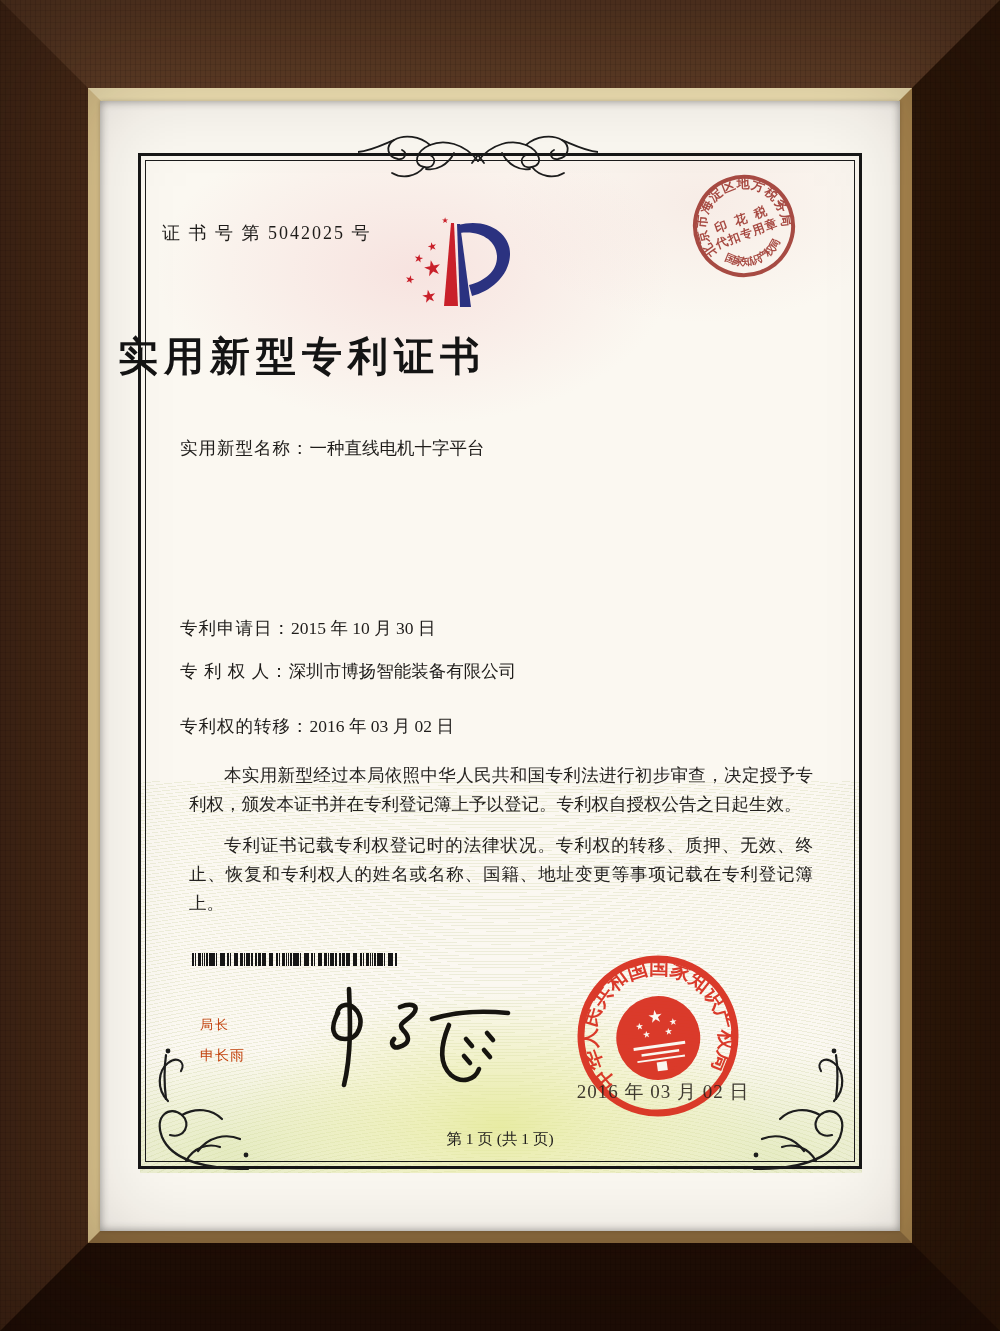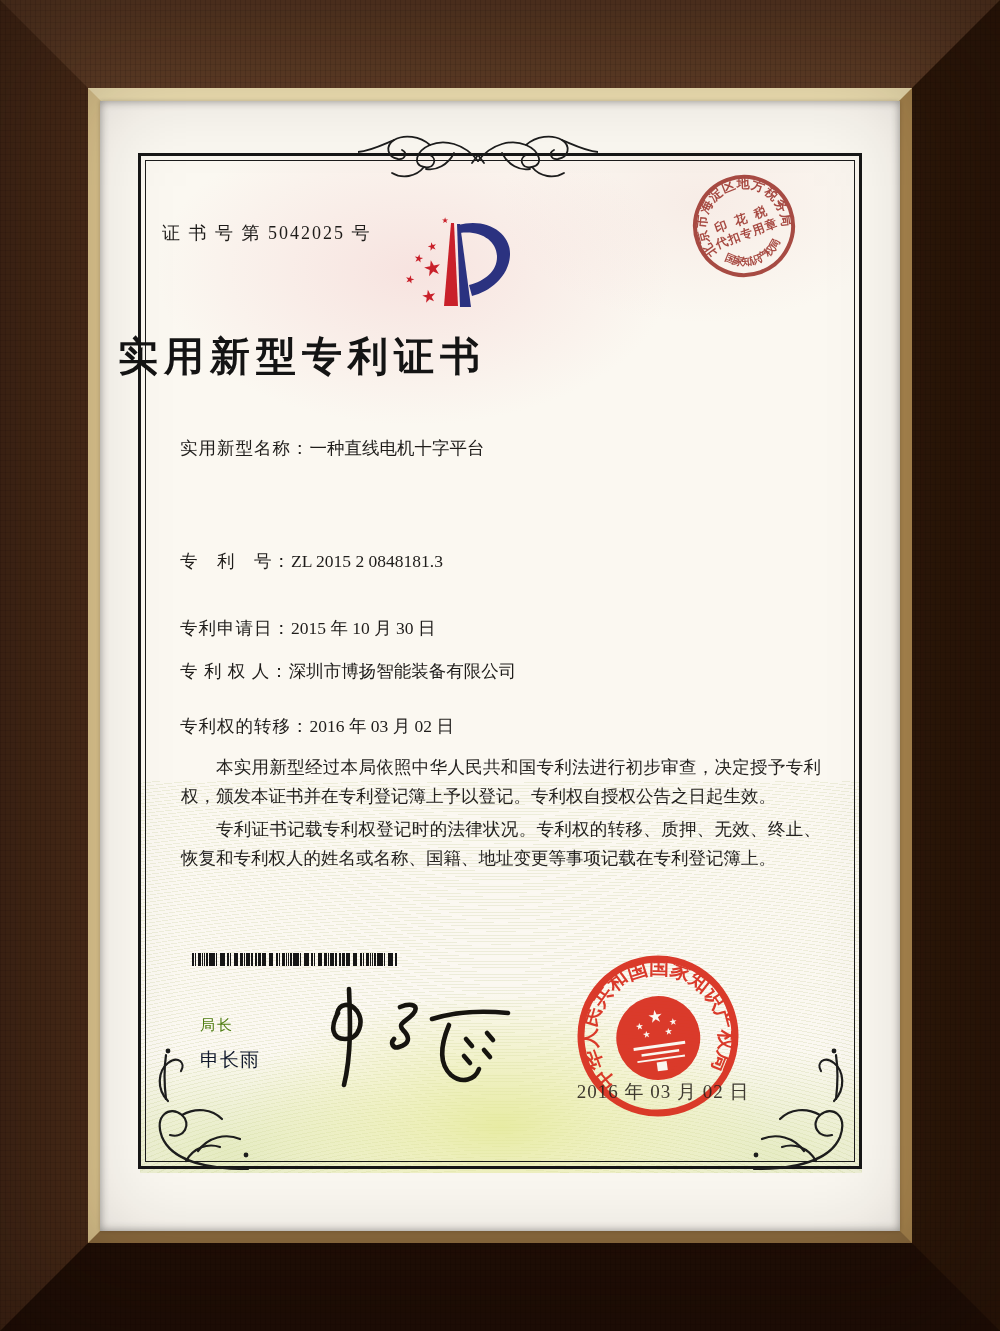--- a/index.html
+++ b/index.html
@@ -35,28 +35,28 @@
        border:3px solid #171717;box-sizing:border-box;}
   .cert-border::after{content:"";position:absolute;inset:4px;border:1.4px solid #1c1c1c;}
   
   .cert-no{position:absolute;left:62px;top:120px;font-size:18px;letter-spacing:2px;color:#1e1c1a;}
   .title{position:absolute;left:38px;top:228px;width:724px;text-align:left;
          transform:translateX(-20px);font-size:40px;letter-spacing:6px;font-weight:600;color:#141414;}
   .field{position:absolute;left:80px;font-size:17.5px;color:#1e1c1a;white-space:nowrap;}
   .field .flabel{letter-spacing:1px;margin-top:20px;}
   .paras{position:absolute;left:77px;top:648px;width:648px;font-size:17.5px;line-height:29px;
          text-align:justify;color:#242220;}
-  .paras p{margin:4px;text-indent:2em;font-family:Liberation Serif, serif;}
+  .paras p{margin:12px;text-indent:2em;font-family:Liberation Serif, serif;}
   .barcode{position:absolute;left:92px;top:852px;width:205px;height:13px;
       background:
        repeating-linear-gradient(90deg,#161616 0 2px,transparent 2px 3px,#161616 3px 4px,transparent 4px 7px),
        repeating-linear-gradient(90deg,#161616 0 1px,transparent 1px 6px,#161616 6px 9px,transparent 9px 12px);}
-  .director-title{position:absolute;left:100px;top:915px;font-size:15px;color:#4d7c0f;letter-spacing:2px;
+  .director-title{position:absolute;left:100px;top:915px;font-size:13px;color:#c2410c;letter-spacing:2px;
       font-family:"Liberation Sans","DejaVu Sans",sans-serif;}
-  .director-name{position:absolute;left:100px;top:946px;font-size:19px;color:#0f172a;letter-spacing:1px;
+  .director-name{position:absolute;left:100px;top:946px;font-size:14px;color:#c2410c;letter-spacing:1px;
       font-family:"Liberation Sans","DejaVu Sans",sans-serif;}
   .sig{position:absolute;left:212px;top:880px;z-index:20;}
   .seal{position:absolute;left:468px;top:845px;z-index:15;opacity:.94;}
   .seal-date{position:absolute;left:470px;top:978px;width:186px;text-align:center;z-index:25;
       font-size:19px;letter-spacing:1px;color:rgba(38,32,26,.88);white-space:nowrap;}
   .page-info{position:absolute;left:38px;top:1028px;width:724px;text-align:center;
       font-size:15.5px;color:#22201e;}
   .tax-stamp{position:absolute;left:583px;top:64px;z-index:30;opacity:.88;}
   .logo{position:absolute;left:318px;top:112px;transform:translateX(-20px);}
   .orn{position:absolute;z-index:5;}
@@ -133,23 +133,20 @@
         <text x="36" y="62" font-size="21" transform="rotate(-12 36 62)">★</text>
         <text x="11" y="70" font-size="11" transform="rotate(14 11 70)">★</text>
         <text x="32" y="89" font-size="17" transform="rotate(-10 32 89)">★</text>
       </g>
     </svg>
 
     <div class="title">实用新型专利证书</div>
 
     <div class="field" style="top:335px">
       <span class="flabel">实用新型名称：</span><span class="fvalue">一种直线电机十字平台</span>
-    </div>
-    <div class="field" style="top:448px">
-      <span class="flabel">专　利　号：</span><span class="fvalue">ZL 2015 2 0848181.3</span>
     </div>
     <div class="field" style="top:515px">
       <span class="flabel">专利申请日：</span><span class="fvalue">2015 年 10 月 30 日</span>
     </div>
     <div class="field" style="top:558px">
       <span class="flabel">专 利 权 人：</span><span class="fvalue">深圳市博扬智能装备有限公司</span>
     </div>
     <div class="field" style="top:613px">
       <span class="flabel">专利权的转移：</span><span class="fvalue">2016 年 03 月 02 日</span>
     </div>
@@ -197,20 +194,21 @@
             <path d="M64 100 H116" stroke-width="3"></path>
             <path d="M71 107 H109" stroke-width="2.4"></path>
             <path d="M66 113 H114" stroke-width="2"></path>
             <rect x="85" y="116" width="10" height="9" fill="#fbf8f1" stroke="none"></rect>
           </g>
         </g>
       </g>
     </svg>
     <div class="seal-date">2016 年 03 月 02 日</div>
 
+    <div class="page-info">第 1 页 (共 1 页)</div>
 
     <svg class="tax-stamp" width="122" height="122" viewBox="0 0 122 122">
       <g transform="rotate(-20 61 61)" fill="#9c342c">
         <circle cx="61" cy="61" r="49" fill="none" stroke="#9c342c" stroke-width="4"></circle>
         <path id="taxTop" d="M 26.6 77.1 A 38 38 0 1 1 95.4 77.1" fill="none"></path>
         <path id="taxBot" d="M 31.1 86.1 A 39 39 0 0 0 90.9 86.1" fill="none"></path>
         <text font-family="'DejaVu Sans',sans-serif" font-size="13" font-weight="bold">
           <textPath href="#taxTop" startOffset="0" textLength="150" lengthAdjust="spacing">北京市海淀区地方税务局</textPath>
         </text>
         <text font-family="'DejaVu Sans',sans-serif" font-size="10.5" font-weight="bold">

